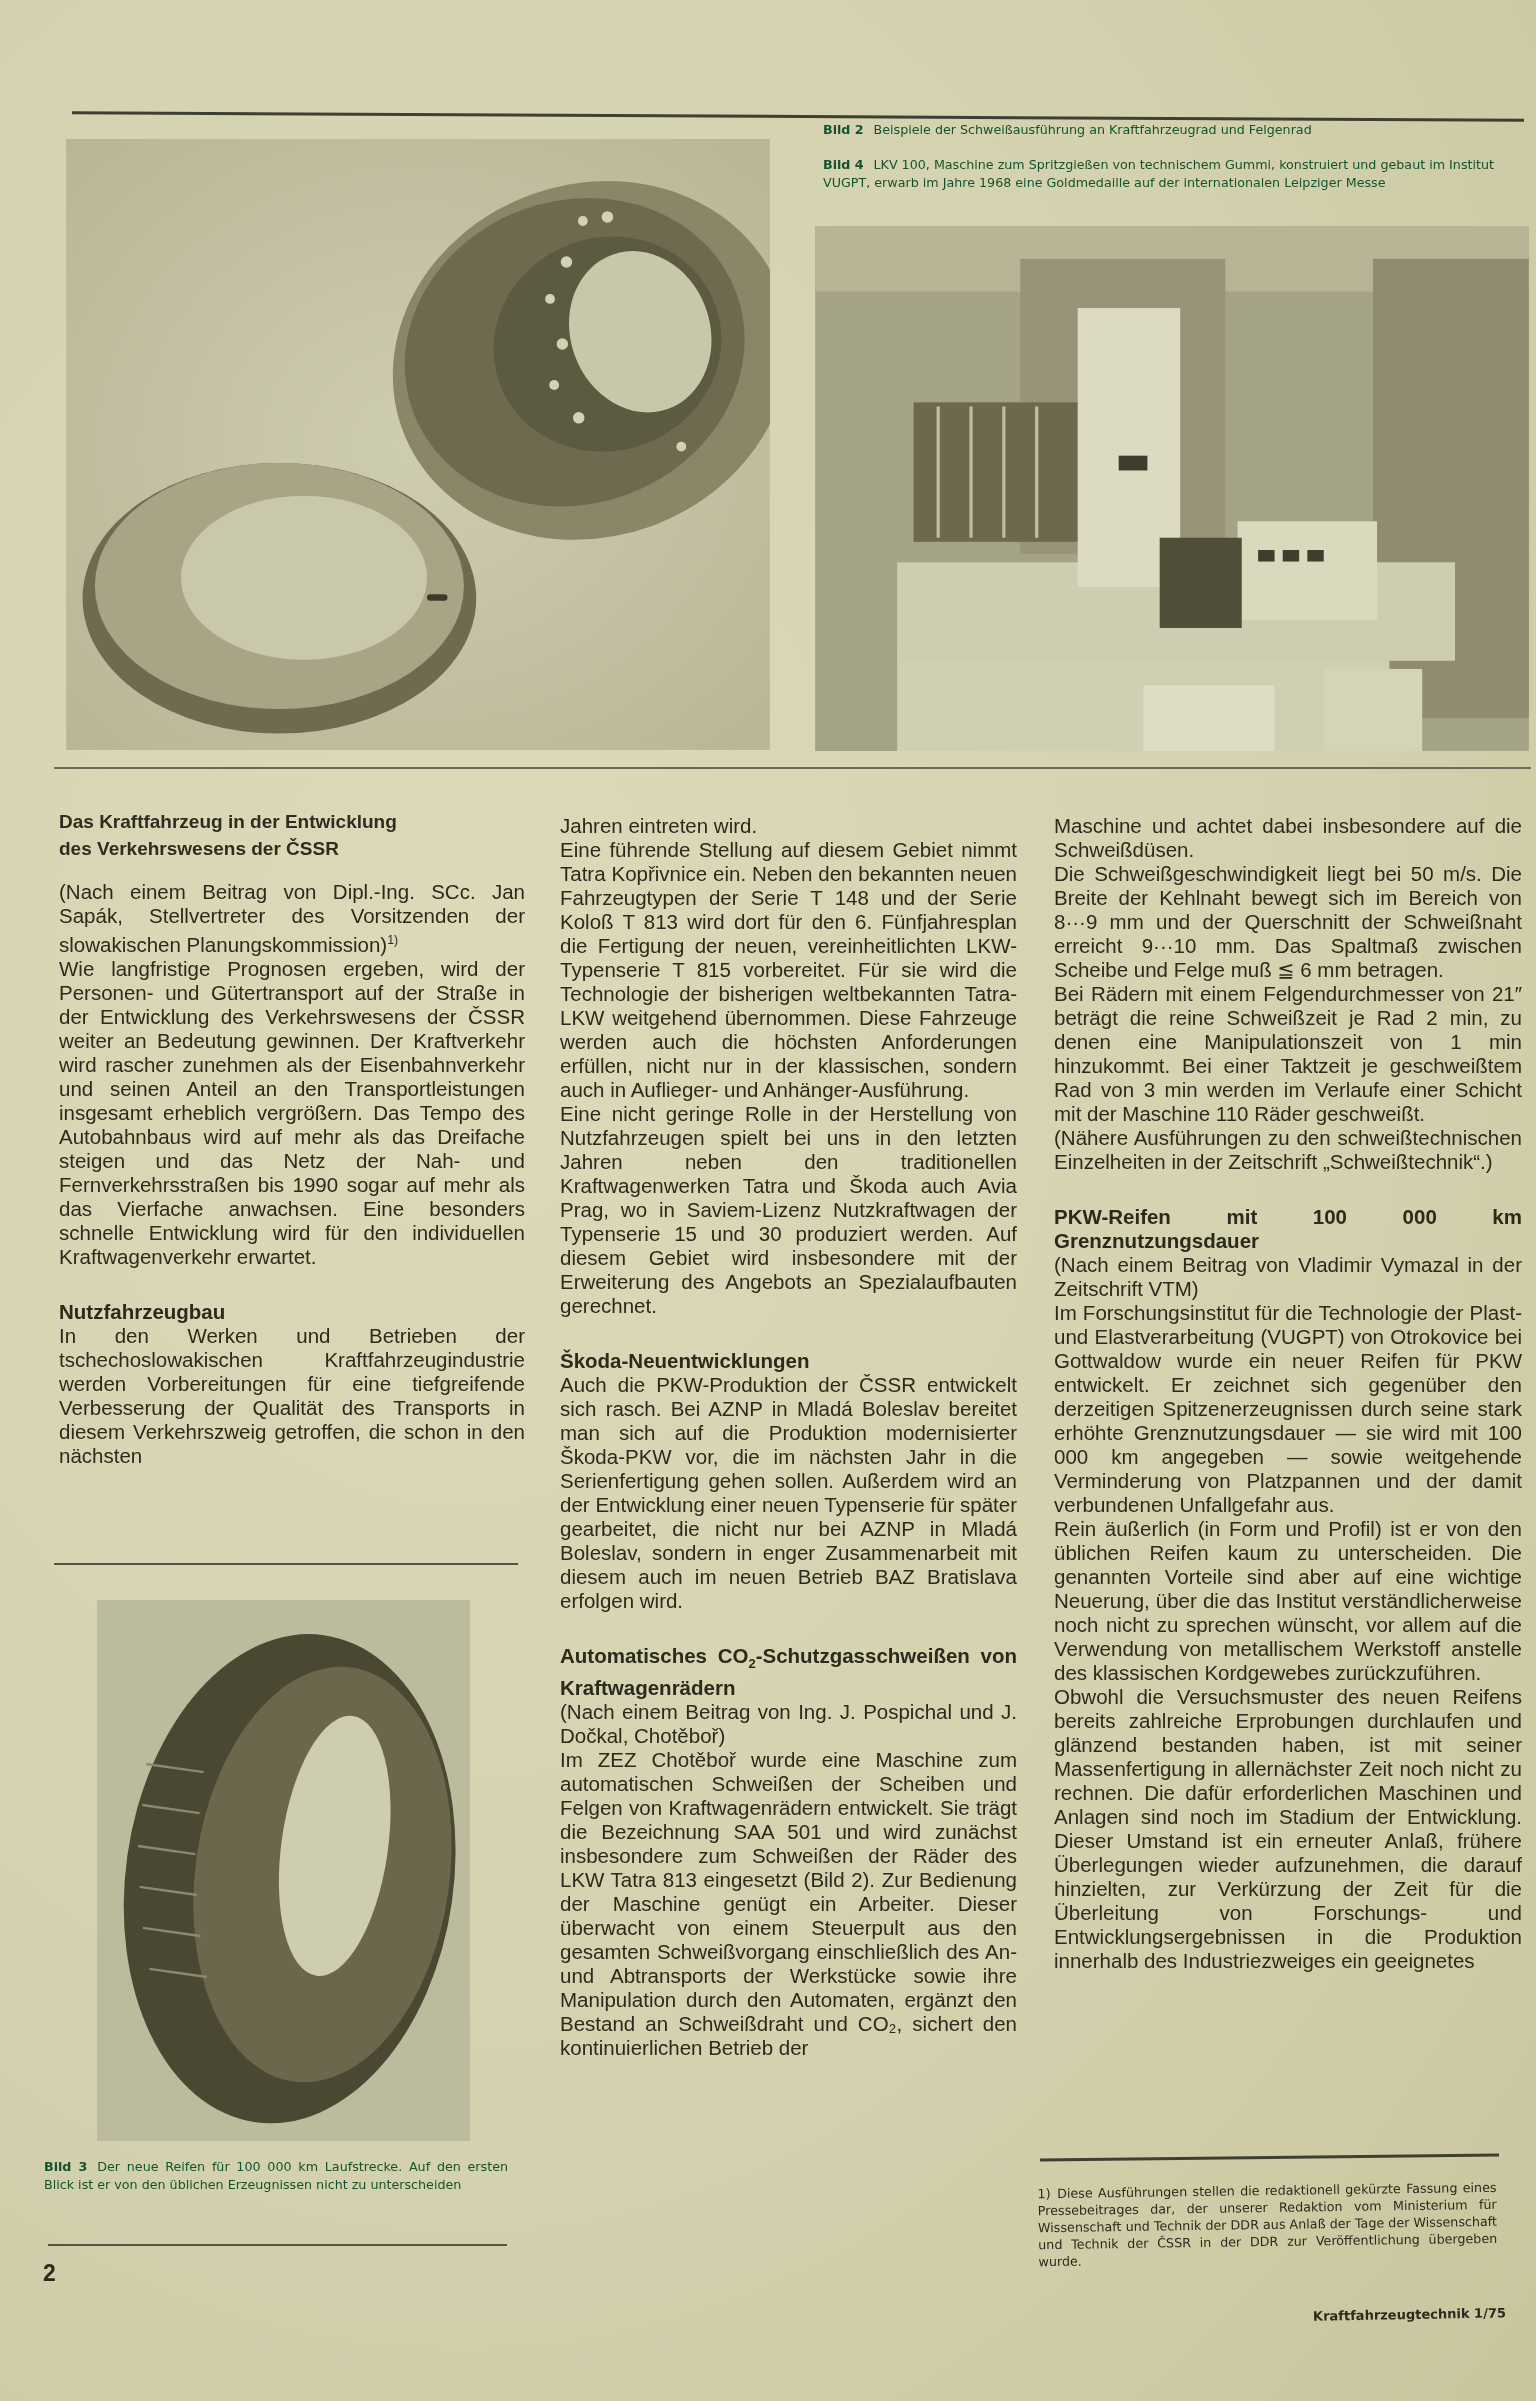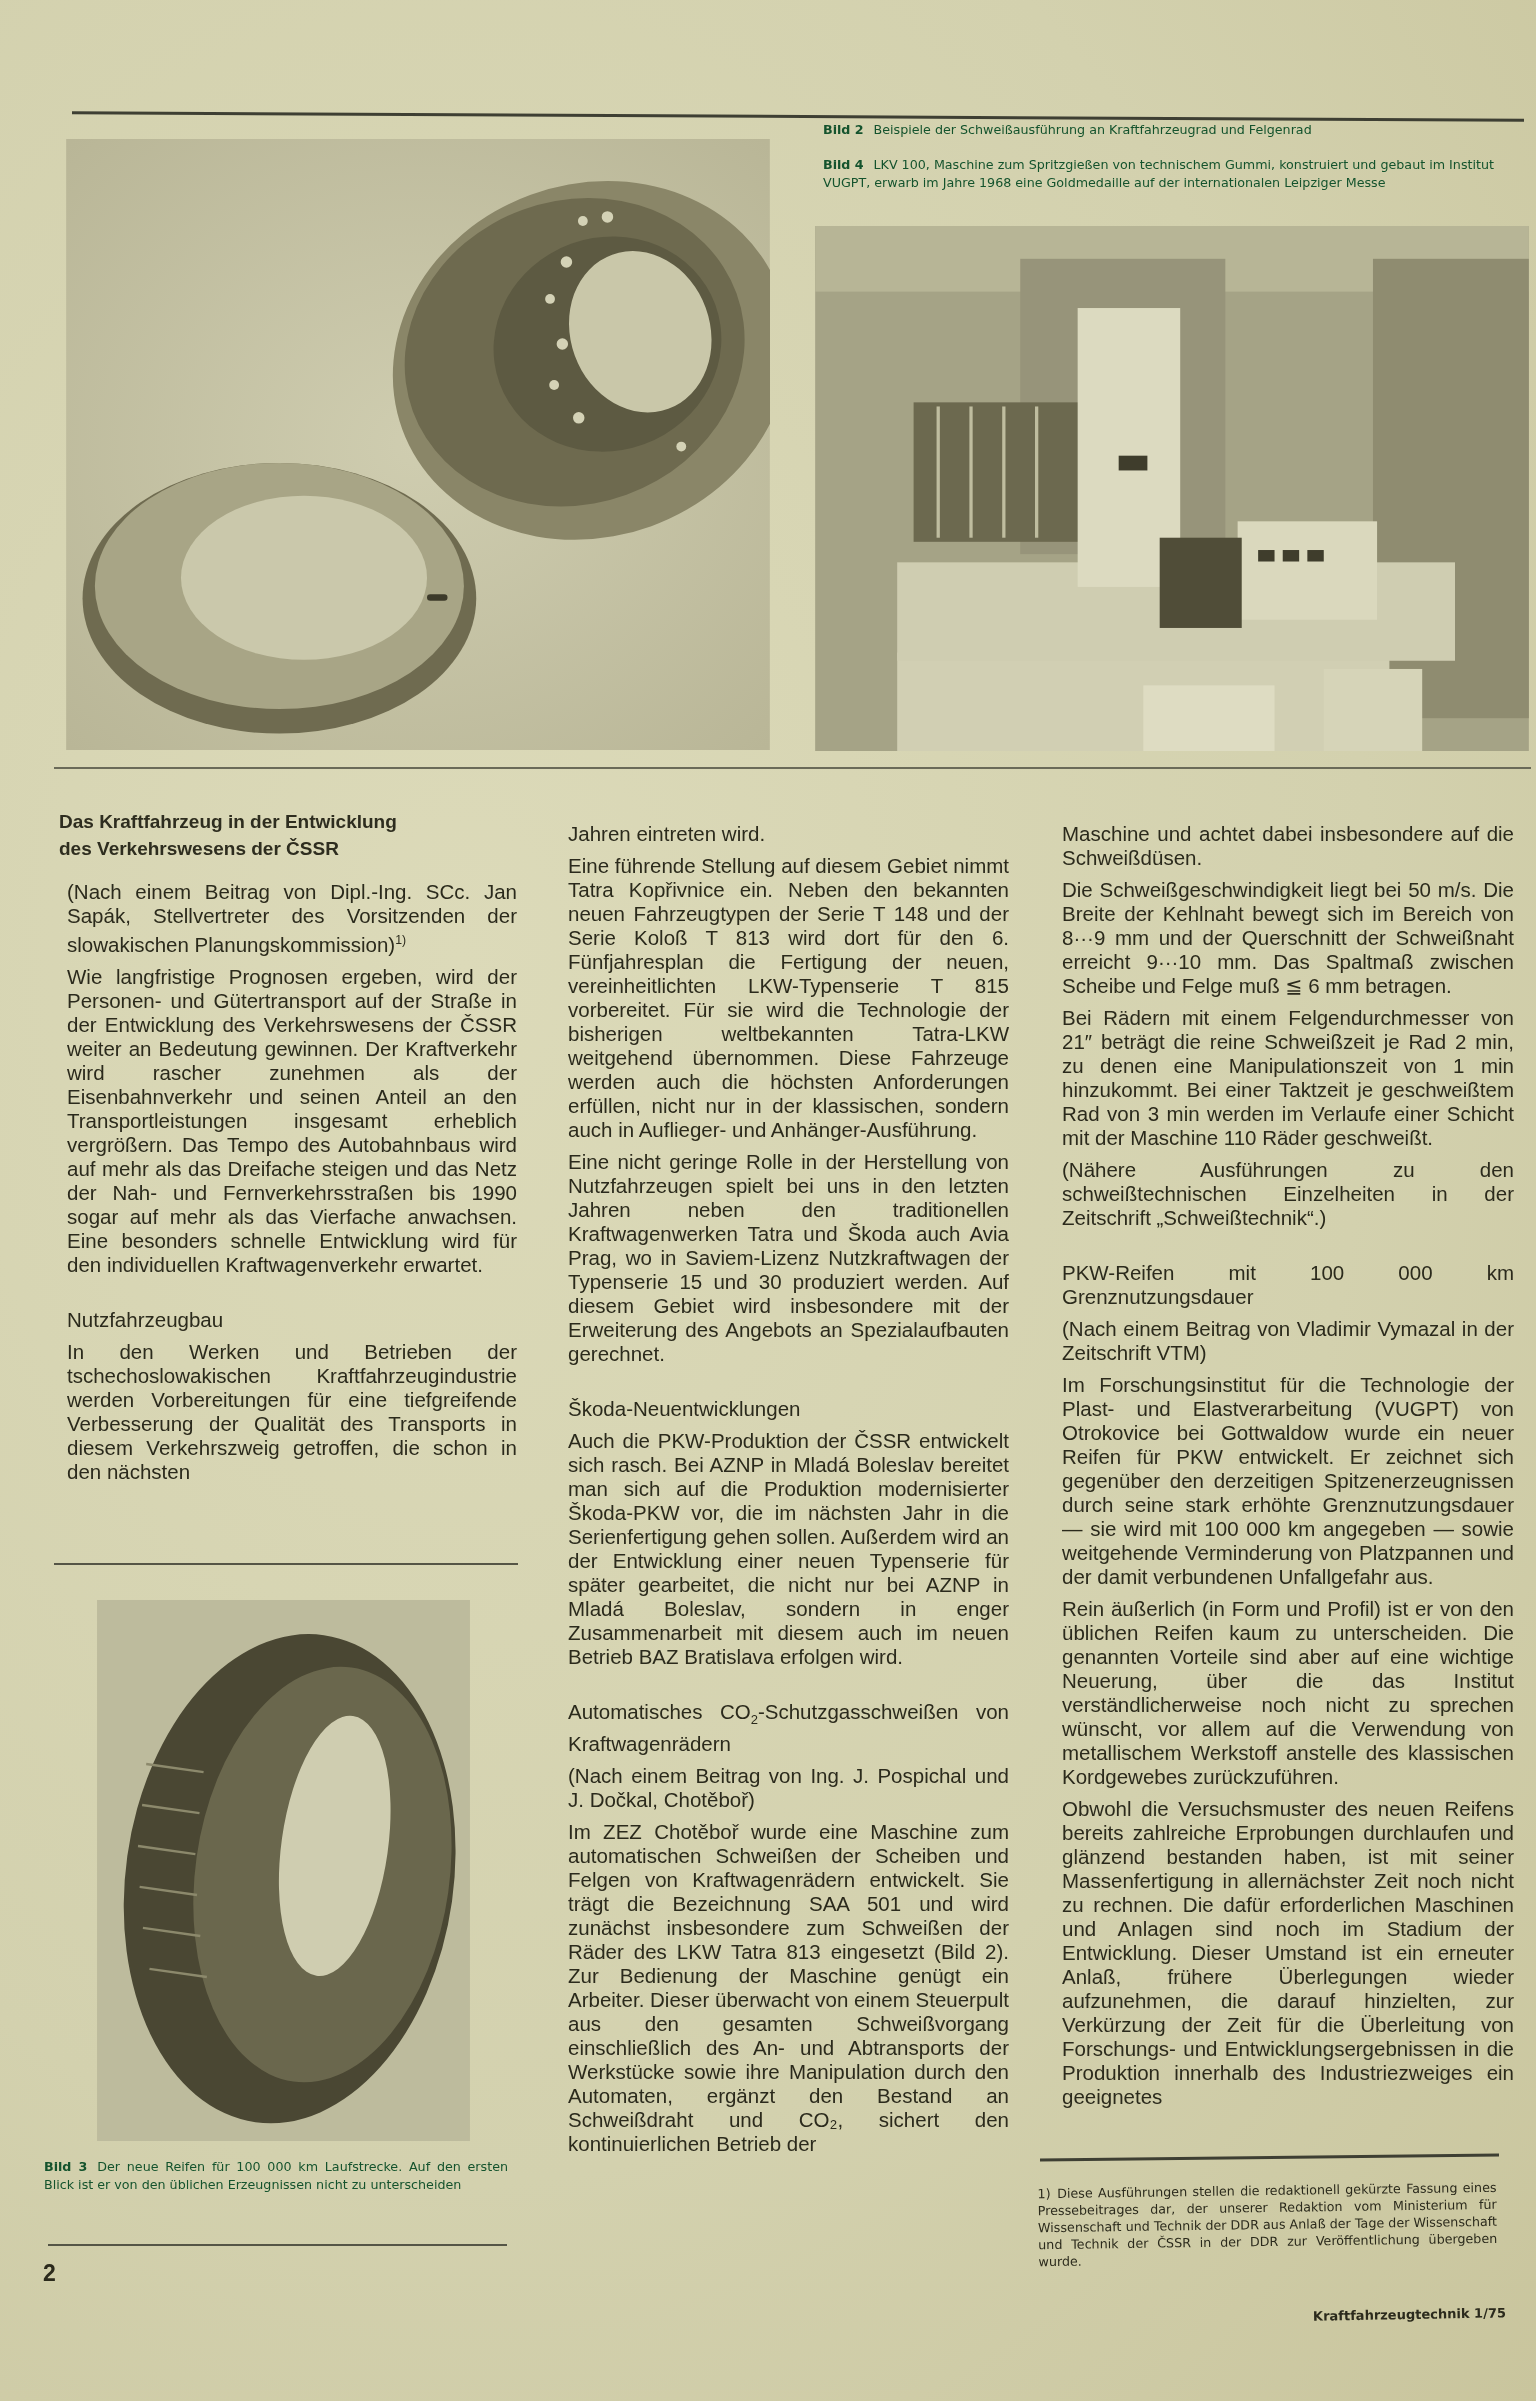--- a/index.html
+++ b/index.html
@@ -7,23 +7,23 @@
     width: 1537px; height: 2401px; position: relative; overflow: hidden;
     background: #d8d6b4;
     background-image: radial-gradient(ellipse at 30% 40%, #dcdab9 0%, #d3d1ae 60%, #c9c59d 100%);
     font-family: "Liberation Sans", sans-serif; color: #2b2a1c;
   }
   .rule { position: absolute; height: 2.5px; background: #3e3f33; }
   .photo { position: absolute; overflow: hidden; }
   .caption { position: absolute; font-family: "DejaVu Sans", sans-serif; font-size: 12.7px; line-height: 18px; color: #14532d; }
   .caption b { font-weight: bold; margin-right: 9.8px; }
   .col { position: absolute; font-size: 20.5px; line-height: 24px; text-align: justify; color: #2b2a1c; }
-  .col p { margin: 8px; }
+  .col p { margin: 0; }
   .title { font-weight: bold; font-size: 19px; line-height: 27px; margin: 0 0 18px 0; color: #2e2d1f; }
-  .sub { font-weight: normal; margin-top: 31px !important; }
+  .sub { font-weight: bold; margin-top: 31px !important; }
   .footnote { position: absolute; font-family: "DejaVu Sans", sans-serif; font-size: 12.7px; line-height: 17px; }
   .pageno { position: absolute; font-weight: bold; font-size: 23px; }
   .journal { position: absolute; font-family: "DejaVu Sans", sans-serif; font-weight: bold; font-size: 13px; }
   .sup { font-size: 12.3px; vertical-align: super; }
   .subs { font-size: 13px; vertical-align: sub; }
 </style>
 </head>
 <body>
 
 <div class="rule" style="left:72px; top:115px; width:1452px; transform:rotate(0.3deg);"></div>

